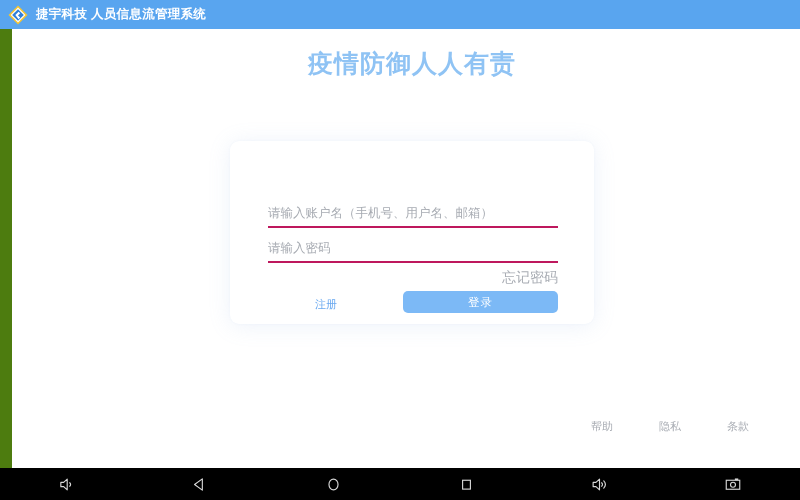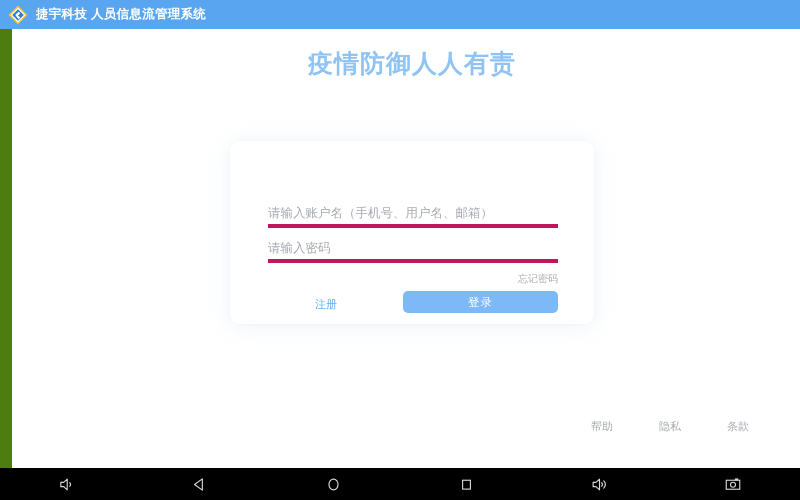--- a/index.html
+++ b/index.html
@@ -94,21 +94,21 @@
     top: 0;
     width: 290px;
     height: 100%;
   }
 
   .field {
     position: absolute;
     left: 0;
     width: 290px;
     height: 29px;
-    border-bottom: 4px solid #be185d;
+    border-bottom: 2px solid #be185d;
   }
   .field-1 { top: 58px; }
   .field-2 { top: 93px; }
 
   .field input {
     width: 100%;
     height: 28px;
     border: none;
     outline: none;
     background: transparent;
@@ -123,21 +123,21 @@
   }
 
   .forgot-row {
     position: absolute;
     left: 0;
     top: 127px;
     width: 290px;
     text-align: right;
   }
   .forgot-link {
-    font-size: 10px;
+    font-size: 14px;
     color: #a9adb4;
     text-decoration: none;
     cursor: pointer;
   }
 
   .action-row {
     position: absolute;
     left: 0;
     top: 150px;
     width: 290px;

